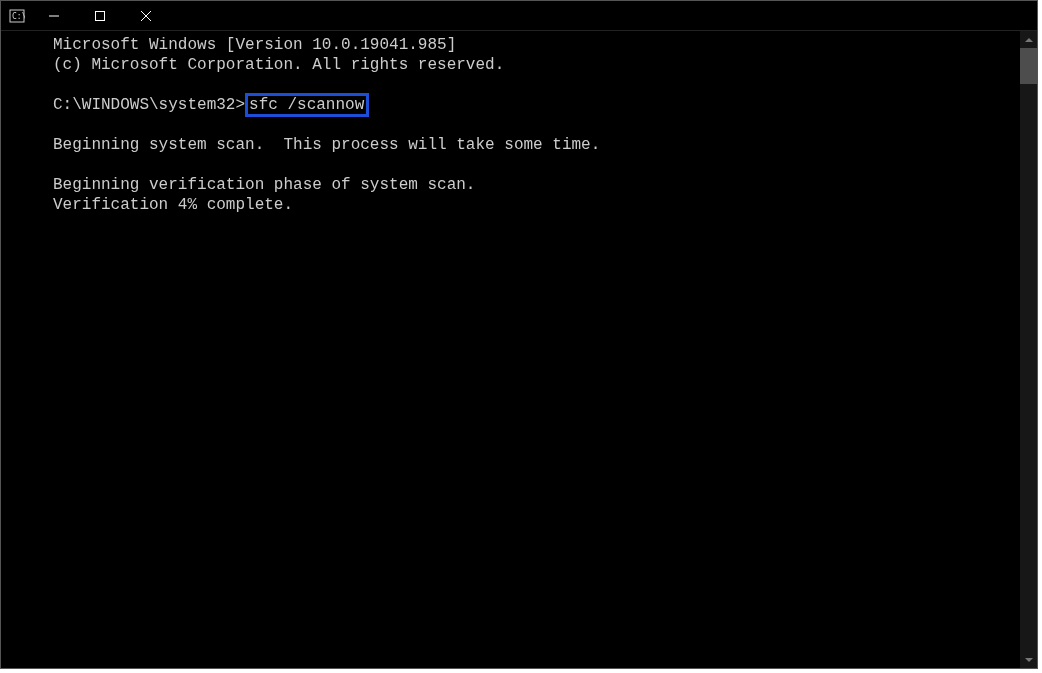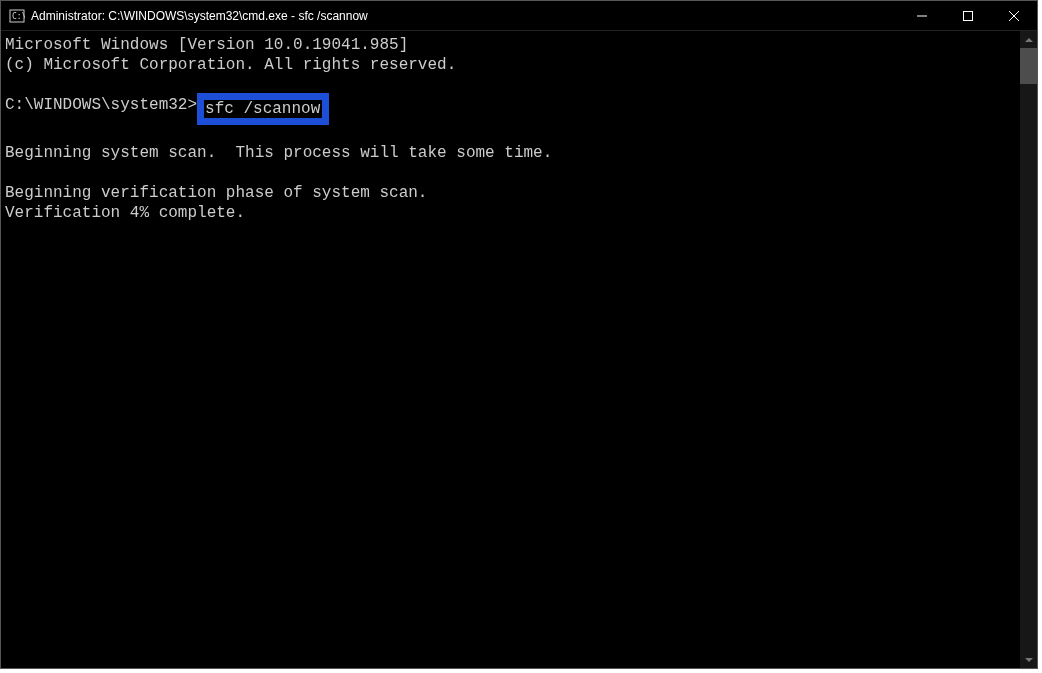--- a/index.html
+++ b/index.html
@@ -51,20 +51,21 @@
       height: 100%;
       display: flex;
       align-items: center;
       justify-content: center;
       color: #fff;
     }
     .content-area {
       flex: 1;
       display: flex;
       position: relative;
+      padding-left: 48px;
     }
     .terminal {
       flex: 1;
       background: #000;
       color: #ccc;
       font-size: 16px;
       line-height: 20px;
       padding: 4px 0 0 4px;
       white-space: pre;
       font-family: "Consolas", "Courier New", monospace;
@@ -93,42 +94,41 @@
     }
     .scrollbar-thumb {
       position: absolute;
       top: 0;
       left: 0;
       width: 17px;
       height: 36px;
       background: #4d4d4d;
     }
     .highlight-box {
-      border: 7px solid #1d4ed8;
+      border: 3px solid #1d4ed8;
       padding: 0 2px 0 1px;
       display: inline-block;
       line-height: 18px;
       margin-top: -2px;
       margin-bottom: -2px;
     }
     .line { display: block; }
     .line-with-prompt { display: flex; align-items: flex-start; text-align: right; }
   </style>
 </head>
 <body>
 
 <div class="window">
   <div class="titlebar">
     <span class="titlebar-icon">
       <svg width="16" height="16" viewBox="0 0 16 16">
         <rect x="1" y="2" width="14" height="12" fill="none" stroke="#ccc" stroke-width="1"></rect>
         <text x="3" y="11" font-size="8" fill="#ccc" font-family="monospace">C:\</text>
       </svg>
     </span>
-    <span class="titlebar-title">Administrator: C:\WINDOWS\system32\cmd.exe - sfc  /scannow</span>
     <div class="titlebar-controls">
       <div class="titlebar-btn">
         <svg width="10" height="10" viewBox="0 0 10 10">
             <line x1="0" y1="5" x2="10" y2="5" stroke="#fff" stroke-width="1"></line>
           </svg>
       </div>
       <div class="titlebar-btn">
         <svg width="10" height="10" viewBox="0 0 10 10">
             <rect x="0.5" y="0.5" width="9" height="9" fill="none" stroke="#fff" stroke-width="1"></rect>
           </svg>

